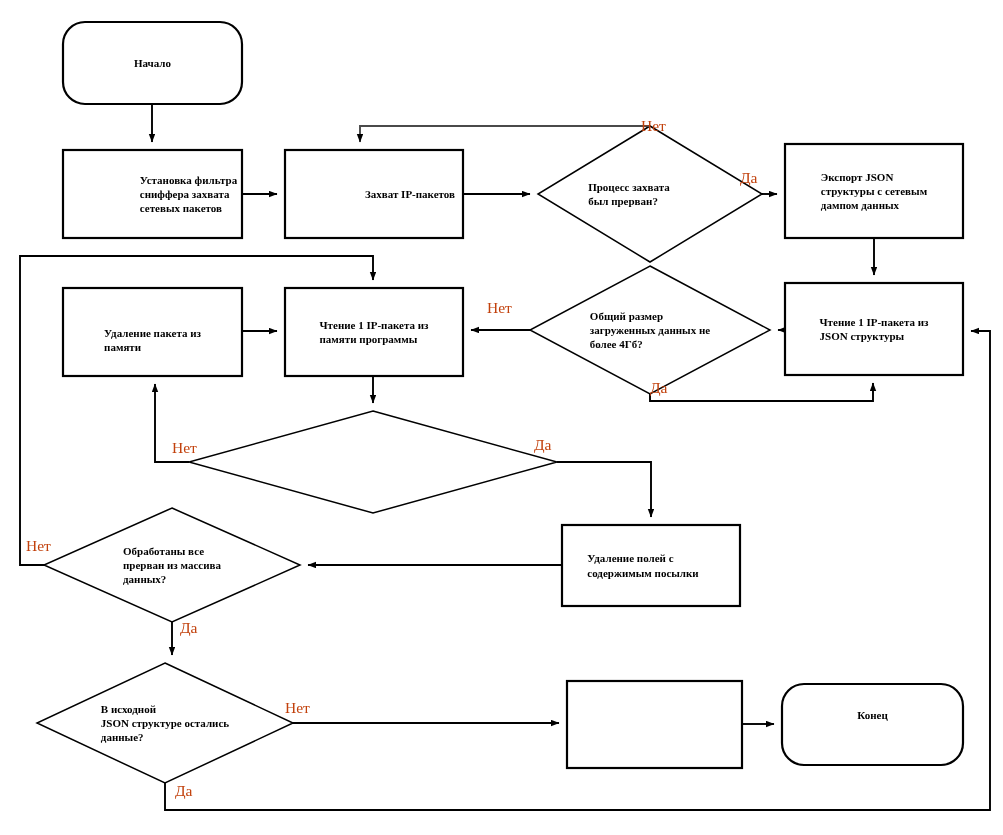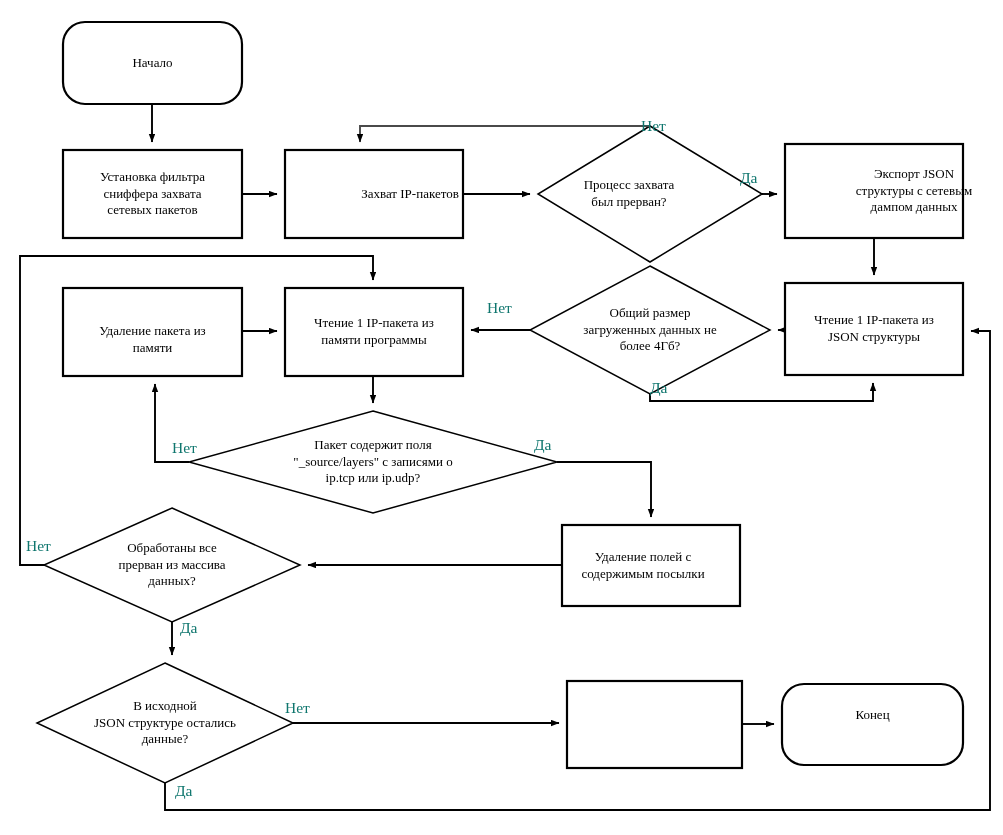--- a/index.html
+++ b/index.html
@@ -20,30 +20,30 @@
     top: 0;
     left: 0;
     width: 1003px;
     height: 835px;
   }
   .node-text {
     position: absolute;
     display: flex;
     align-items: center;
     justify-content: center;
-    text-align: center;
     color: #000000;
-    font-size: 13px;
+    font-size: 11px;
     line-height: 1.30;
     pointer-events: none;
     white-space: pre-line;
+    font-weight: bold;
   }
   .edge-label {
     position: absolute;
-    color: #0f766e;
+    color: #c2410c;
     font-size: 15.5px;
     line-height: 1;
     white-space: nowrap;
   }
   .shape-hit {
     position: absolute;
   }
 </style>
 </head>
 <body>
@@ -143,41 +143,38 @@
 
       <path d="M189,462 L155,462 L155,384" marker-end="url(#arrow)"></path>
 
       <path d="M44,565 L20,565 L20,256 L373,256 L373,280" marker-end="url(#arrow)"></path>
 
       <path d="M165,783 L165,810 L990,810 L990,331 L971,331" marker-end="url(#arrow)"></path>
     </g>
   </svg>
 
   <div class="node-text" style="left:63px;  top:22px;  width:179px; height:82px;">Начало</div>
-  <div class="node-text" style="left:63px;  top:150px; width:179px; height:88px;">Установка фильтра
+  <div class="node-text" style="left:63px;  top:150px; width:179px; height:88px;padding-left:36px;">Установка фильтра
 сниффера захвата
 сетевых пакетов</div>
   <div class="node-text" style="left:285px; top:150px; width:178px; height:88px;padding-left:36px;">Захват IP-пакетов</div>
   <div class="node-text" style="left:540px; top:152px; width:178px; height:84px;">Процесс захвата
 был прерван?</div>
-  <div class="node-text" style="left:785px; top:144px; width:178px; height:94px;padding-left:40px;">Экспорт JSON
+  <div class="node-text" style="left:785px; top:144px; width:178px; height:94px;">Экспорт JSON
 структуры с сетевым
 дампом данных</div>
   <div class="node-text" style="left:63px;  top:288px; width:179px; height:104px;">Удаление пакета из
 памяти</div>
   <div class="node-text" style="left:285px; top:288px; width:178px; height:88px;">Чтение 1 IP-пакета из
 памяти программы</div>
   <div class="node-text" style="left:551px; top:288px; width:198px; height:84px;">Общий размер
 загруженных данных не
 более 4Гб?</div>
   <div class="node-text" style="left:785px; top:283px; width:178px; height:92px;">Чтение 1 IP-пакета из
 JSON структуры</div>
-  <div class="node-text" style="left:240px; top:424px; width:266px; height:76px;">Пакет содержит поля
-"_source/layers" с записями о
-ip.tcp или ip.udp?</div>
   <div class="node-text" style="left:562px; top:525px; width:162px; height:81px;">Удаление полей с
 содержимым посылки</div>
   <div class="node-text" style="left:83px;  top:527px; width:178px; height:76px;">Обработаны все
 прерван из массива
 данных?</div>
   <div class="node-text" style="left:50px;  top:686px; width:230px; height:74px;">В исходной
 JSON структуре остались
 данные?</div>
   <div class="node-text" style="left:782px; top:684px; width:181px; height:63px;">Конец</div>
 

